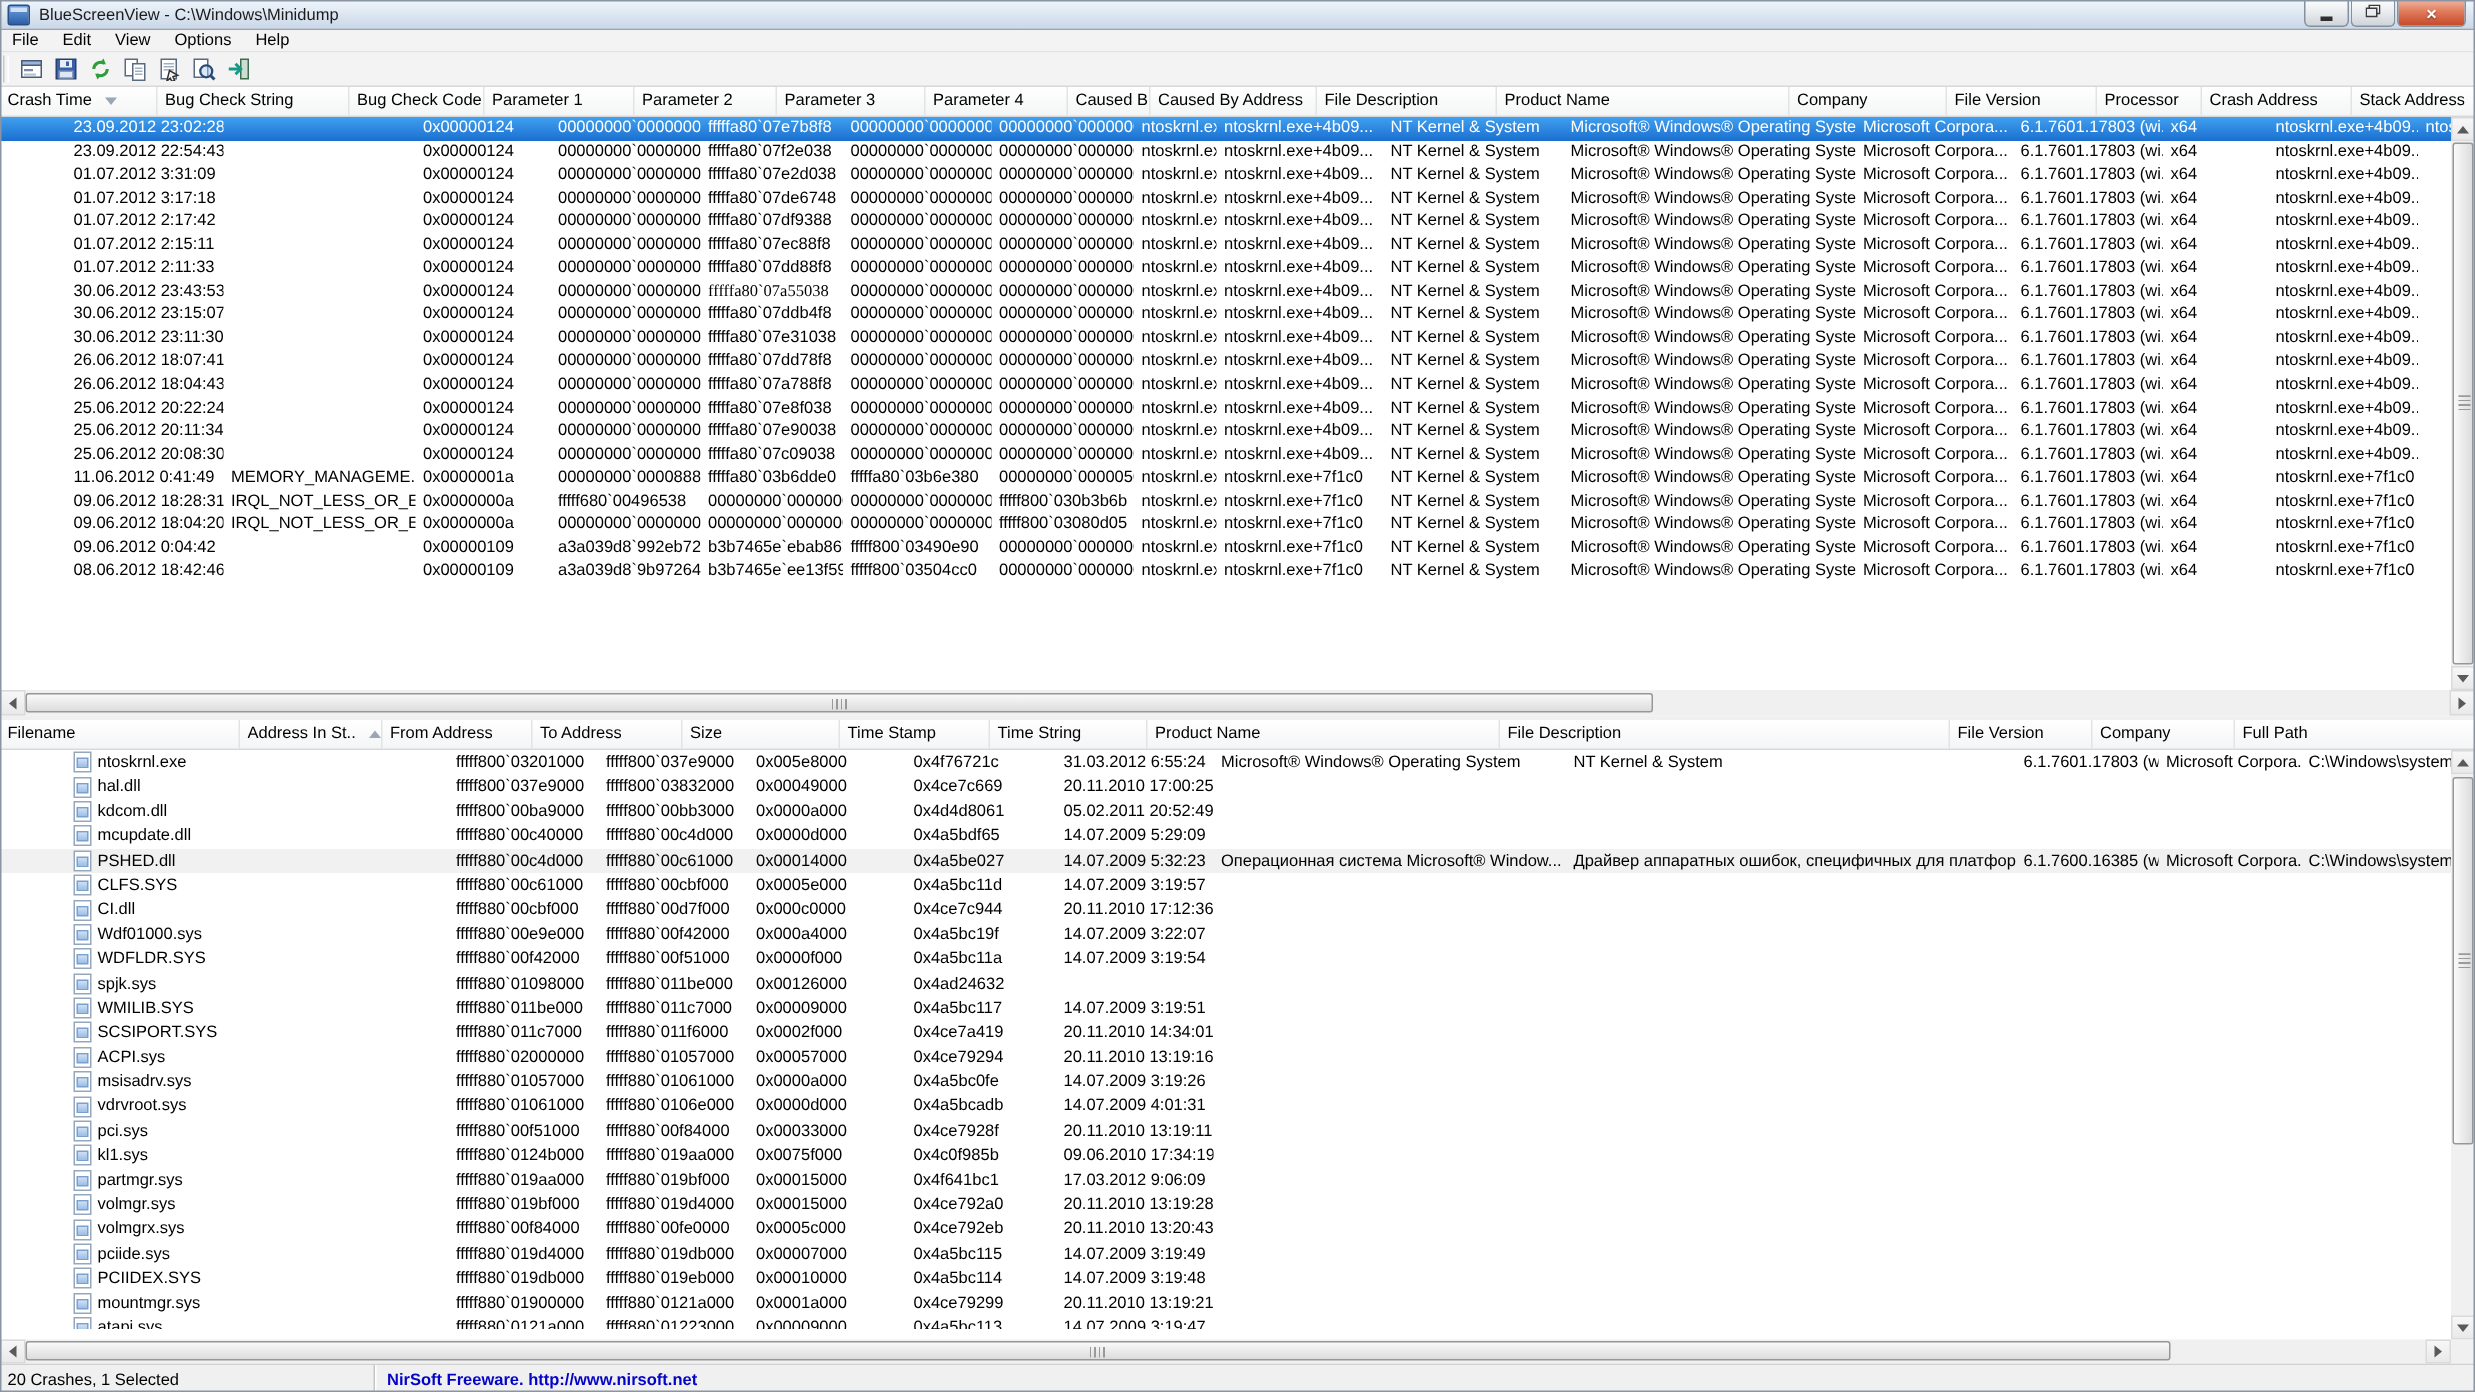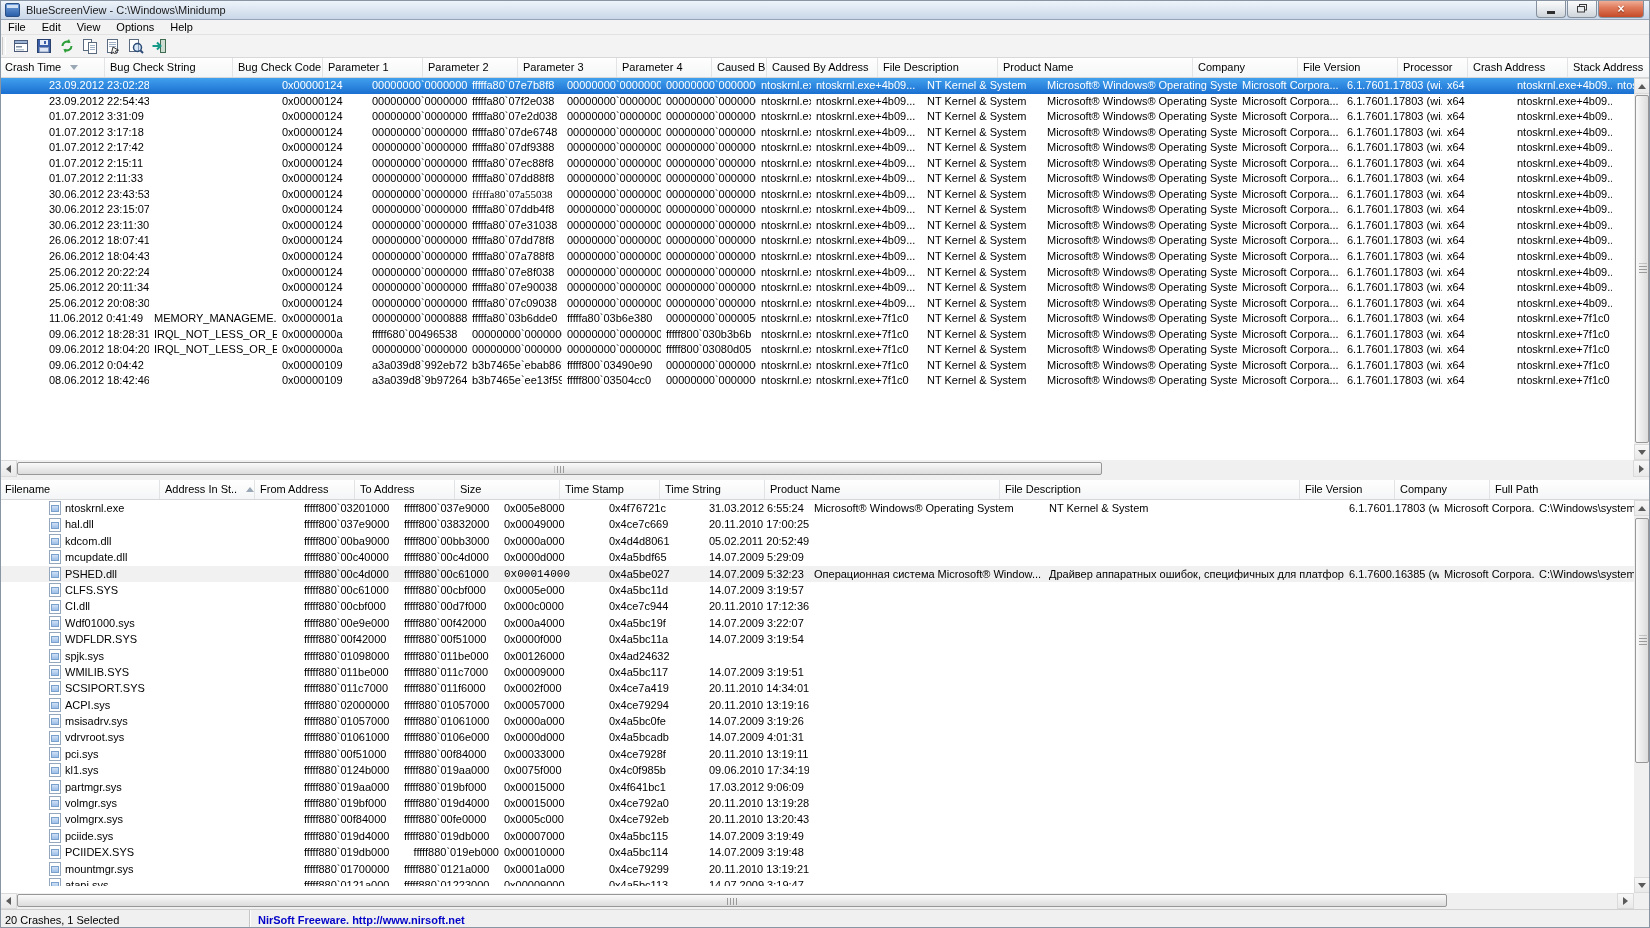--- a/index.html
+++ b/index.html
@@ -1448,21 +1448,21 @@
         </div>
         <div class="lcell" style="width: 95px;">
           <span></span>
         </div>
         <div class="lcell" style="width: 100px;">
           <span>fffff880`00c4d000</span>
         </div>
         <div class="lcell" style="width: 100px;">
           <span>fffff880`00c61000</span>
         </div>
-        <div class="lcell" style="width: 105px; font-family: Liberation Mono, monospace;">
+        <div class="lcell" style="width: 105px;">
           <span>0x00014000</span>
         </div>
         <div class="lcell" style="width: 100px;">
           <span>0x4a5be027</span>
         </div>
         <div class="lcell" style="width: 105px;">
           <span>14.07.2009 5:32:23</span>
         </div>
         <div class="lcell" style="width: 235px;">
           <span>Операционная система Microsoft® Window...</span>
@@ -2108,21 +2108,21 @@
         <div class="lcell" style="width: 160px;">
           <span class="file-icon"></span>
           <span>PCIIDEX.SYS</span>
         </div>
         <div class="lcell" style="width: 95px;">
           <span></span>
         </div>
         <div class="lcell" style="width: 100px;">
           <span>fffff880`019db000</span>
         </div>
-        <div class="lcell" style="width: 100px; justify-content: flex-end;">
+        <div class="lcell" style="width: 100px;">
           <span>fffff880`019eb000</span>
         </div>
         <div class="lcell" style="width: 105px;">
           <span>0x00010000</span>
         </div>
         <div class="lcell" style="width: 100px;">
           <span>0x4a5bc114</span>
         </div>
         <div class="lcell" style="width: 105px;">
           <span>14.07.2009 3:19:48</span>
@@ -2145,21 +2145,21 @@
       </div>
       <div class="lrow" style="height: 16.4px; line-height: 16.4px;">
         <div class="lcell" style="width: 160px;">
           <span class="file-icon"></span>
           <span>mountmgr.sys</span>
         </div>
         <div class="lcell" style="width: 95px;">
           <span></span>
         </div>
         <div class="lcell" style="width: 100px;">
-          <span>fffff880`01700000</span>
+          <span>fffff880`01900000</span>
         </div>
         <div class="lcell" style="width: 100px;">
           <span>fffff880`0121a000</span>
         </div>
         <div class="lcell" style="width: 105px;">
           <span>0x0001a000</span>
         </div>
         <div class="lcell" style="width: 100px;">
           <span>0x4ce79299</span>
         </div>

